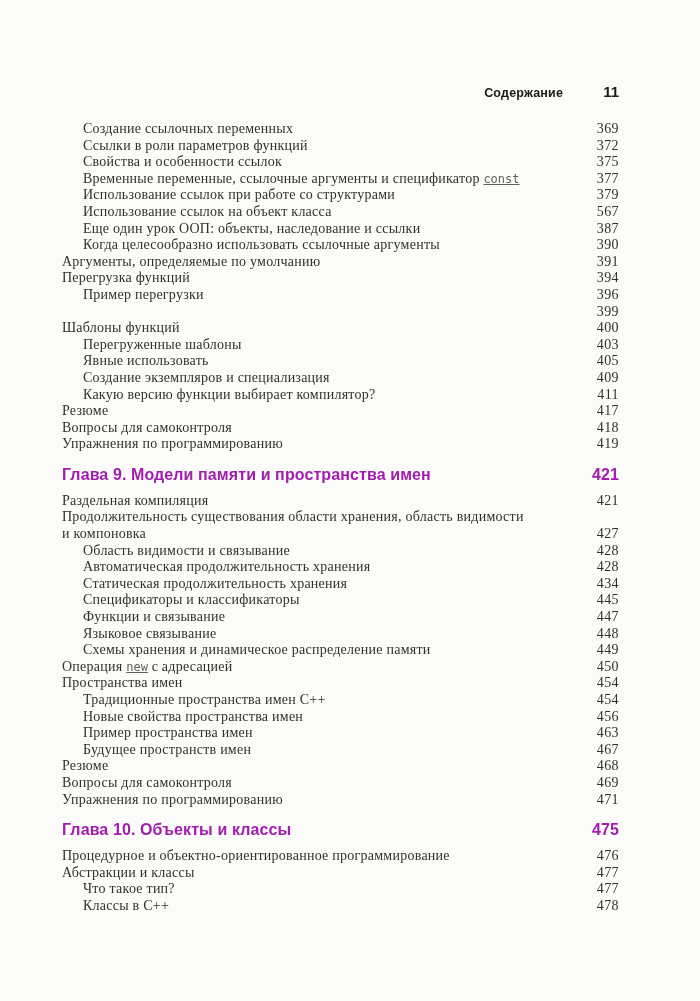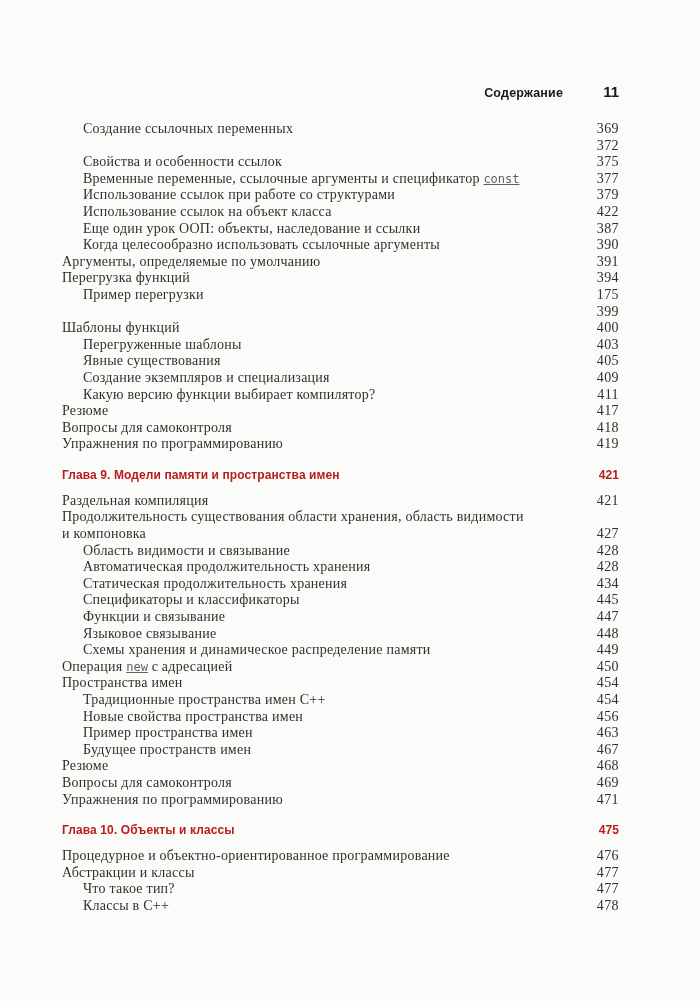--- a/index.html
+++ b/index.html
@@ -47,23 +47,23 @@
     font-size: 12px;
     letter-spacing: 0;
     color: #615f5c;
     text-decoration: underline;
   }
   .chapter-heading {
     display: flex;
     align-items: baseline;
     font-family: "Liberation Sans", sans-serif;
     font-weight: bold;
-    font-size: 12px;
+    font-size: 16px;
     line-height: 20px;
-    color: #b91c1c;
+    color: #a21caf;
     letter-spacing: 0.1px;
     margin-top: 12px;
     margin-bottom: 8px;
   }
   .chapter-heading .pg { margin-left: auto; padding-left: 12px; }
 </style>
 </head>
 <body>
 
 <div class="page">
@@ -73,71 +73,72 @@
       <span class="sec">Содержание</span>
       <span class="num">11</span>
     </div>
 
     <div class="toc-block">
       <div class="row lvl2">
           <span class="t">Создание ссылочных переменных</span>
           <span class="pg">369</span>
         </div>
       <div class="row lvl2">
+          <span class="t">Ссылки в роли параметров функций</span>
           <span class="pg">372</span>
         </div>
       <div class="row lvl2">
           <span class="t">Свойства и особенности ссылок</span>
           <span class="pg">375</span>
         </div>
       <div class="row lvl2">
           <span class="t"><span>Временные переменные, ссылочные аргументы и спецификатор </span><span class="code">const</span><span></span></span>
           <span class="pg">377</span>
         </div>
       <div class="row lvl2">
           <span class="t">Использование ссылок при работе со структурами</span>
           <span class="pg">379</span>
         </div>
       <div class="row lvl2">
           <span class="t">Использование ссылок на объект класса</span>
-          <span class="pg">422</span>
+          <span class="pg">567</span>
         </div>
       <div class="row lvl2">
           <span class="t">Еще один урок ООП: объекты, наследование и ссылки</span>
           <span class="pg">387</span>
         </div>
       <div class="row lvl2">
           <span class="t">Когда целесообразно использовать ссылочные аргументы</span>
           <span class="pg">390</span>
         </div>
       <div class="row lvl1">
           <span class="t">Аргументы, определяемые по умолчанию</span>
           <span class="pg">391</span>
         </div>
       <div class="row lvl1">
           <span class="t">Перегрузка функций</span>
           <span class="pg">394</span>
         </div>
       <div class="row lvl2">
           <span class="t">Пример перегрузки</span>
-          <span class="pg">175</span>
+          <span class="pg">396</span>
         </div>
       <div class="row lvl2">
           <span class="pg">399</span>
         </div>
       <div class="row lvl1">
           <span class="t">Шаблоны функций</span>
           <span class="pg">400</span>
         </div>
       <div class="row lvl2">
           <span class="t">Перегруженные шаблоны</span>
           <span class="pg">403</span>
         </div>
       <div class="row lvl2">
-          <span class="t">Явные существования</span>
+          <span class="t">Явные использовать</span>
           <span class="pg">405</span>
         </div>
       <div class="row lvl2">
           <span class="t">Создание экземпляров и специализация</span>
           <span class="pg">409</span>
         </div>
       <div class="row lvl2">
           <span class="t">Какую версию функции выбирает компилятор?</span>
           <span class="pg">411</span>
         </div>

